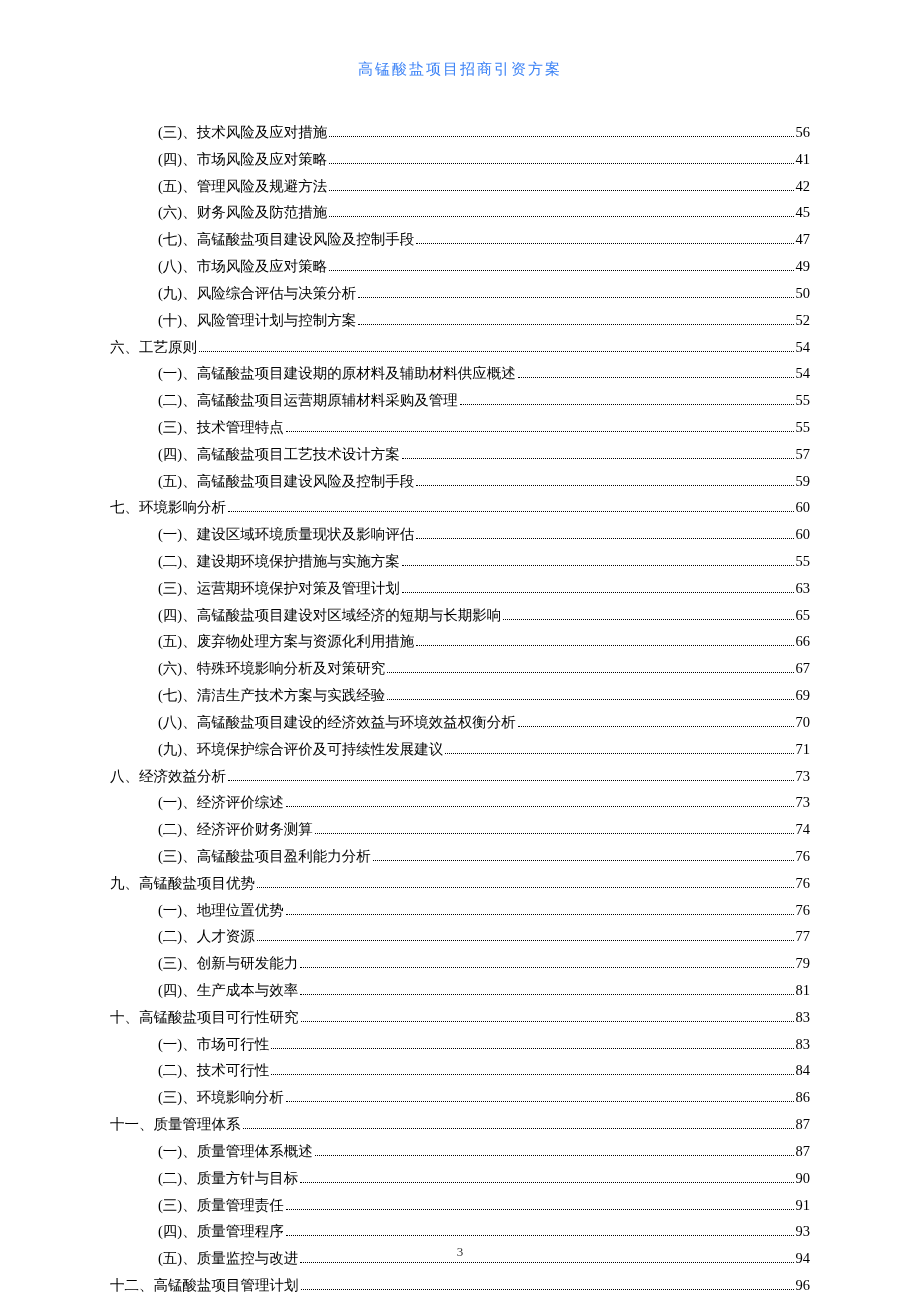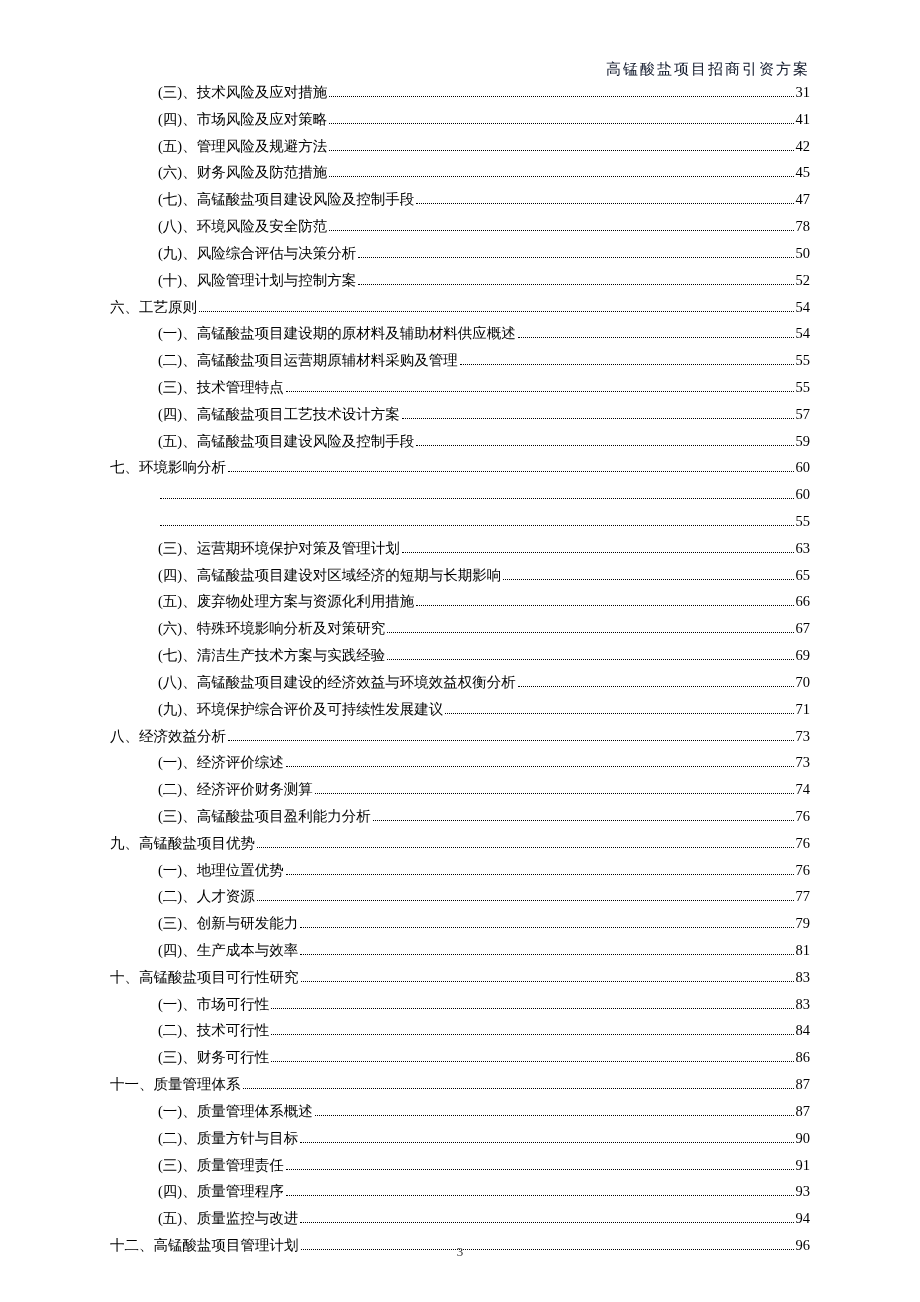--- a/index.html
+++ b/index.html
@@ -9,23 +9,24 @@
     }
     body {
       background: #ffffff;
       font-family: "SimSun", "宋体", serif;
       width: 920px;
       height: 1302px;
       padding: 60px 110px 40px 110px;
       position: relative;
     }
     .header {
-      text-align: right;
+      text-align: center;
       font-size: 15px;
-      color: #0f172a;
+      color: #3b82f6;
+      margin-bottom: 40px;
       letter-spacing: 2px;
     }
     .toc-entry {
       display: flex;
       align-items: baseline;
       font-size: 14.5px;
       color: #000;
       line-height: 1.85;
       white-space: nowrap;
     }
@@ -60,21 +61,21 @@
   </style>
 </head>
 <body>
 
 <div class="header">高锰酸盐项目招商引资方案</div>
 
 <div id="toc-container">
     <div class="toc-entry level-2">
       <span class="toc-label">(三)、技术风险及应对措施</span>
       <span class="toc-leader"></span>
-      <span class="toc-page">31</span>
+      <span class="toc-page">56</span>
     </div>
     <div class="toc-entry level-2">
       <span class="toc-label">(四)、市场风险及应对策略</span>
       <span class="toc-leader"></span>
       <span class="toc-page">41</span>
     </div>
     <div class="toc-entry level-2">
       <span class="toc-label">(五)、管理风险及规避方法</span>
       <span class="toc-leader"></span>
       <span class="toc-page">42</span>
@@ -83,23 +84,23 @@
       <span class="toc-label">(六)、财务风险及防范措施</span>
       <span class="toc-leader"></span>
       <span class="toc-page">45</span>
     </div>
     <div class="toc-entry level-2">
       <span class="toc-label">(七)、高锰酸盐项目建设风险及控制手段</span>
       <span class="toc-leader"></span>
       <span class="toc-page">47</span>
     </div>
     <div class="toc-entry level-2">
-      <span class="toc-label">(八)、环境风险及安全防范</span>
-      <span class="toc-leader"></span>
-      <span class="toc-page">78</span>
+      <span class="toc-label">(八)、市场风险及应对策略</span>
+      <span class="toc-leader"></span>
+      <span class="toc-page">49</span>
     </div>
     <div class="toc-entry level-2">
       <span class="toc-label">(九)、风险综合评估与决策分析</span>
       <span class="toc-leader"></span>
       <span class="toc-page">50</span>
     </div>
     <div class="toc-entry level-2">
       <span class="toc-label">(十)、风险管理计划与控制方案</span>
       <span class="toc-leader"></span>
       <span class="toc-page">52</span>
@@ -133,24 +134,26 @@
       <span class="toc-label">(五)、高锰酸盐项目建设风险及控制手段</span>
       <span class="toc-leader"></span>
       <span class="toc-page">59</span>
     </div>
     <div class="toc-entry level-1">
       <span class="toc-label">七、环境影响分析</span>
       <span class="toc-leader"></span>
       <span class="toc-page">60</span>
     </div>
     <div class="toc-entry level-2">
+      <span class="toc-label">(一)、建设区域环境质量现状及影响评估</span>
       <span class="toc-leader"></span>
       <span class="toc-page">60</span>
     </div>
     <div class="toc-entry level-2">
+      <span class="toc-label">(二)、建设期环境保护措施与实施方案</span>
       <span class="toc-leader"></span>
       <span class="toc-page">55</span>
     </div>
     <div class="toc-entry level-2">
       <span class="toc-label">(三)、运营期环境保护对策及管理计划</span>
       <span class="toc-leader"></span>
       <span class="toc-page">63</span>
     </div>
     <div class="toc-entry level-2">
       <span class="toc-label">(四)、高锰酸盐项目建设对区域经济的短期与长期影响</span>
@@ -236,21 +239,21 @@
       <span class="toc-label">(一)、市场可行性</span>
       <span class="toc-leader"></span>
       <span class="toc-page">83</span>
     </div>
     <div class="toc-entry level-2">
       <span class="toc-label">(二)、技术可行性</span>
       <span class="toc-leader"></span>
       <span class="toc-page">84</span>
     </div>
     <div class="toc-entry level-2">
-      <span class="toc-label">(三)、财务可行性</span>
+      <span class="toc-label">(三)、环境影响分析</span>
       <span class="toc-leader"></span>
       <span class="toc-page">86</span>
     </div>
     <div class="toc-entry level-1">
       <span class="toc-label">十一、质量管理体系</span>
       <span class="toc-leader"></span>
       <span class="toc-page">87</span>
     </div>
     <div class="toc-entry level-2">
       <span class="toc-label">(一)、质量管理体系概述</span>

